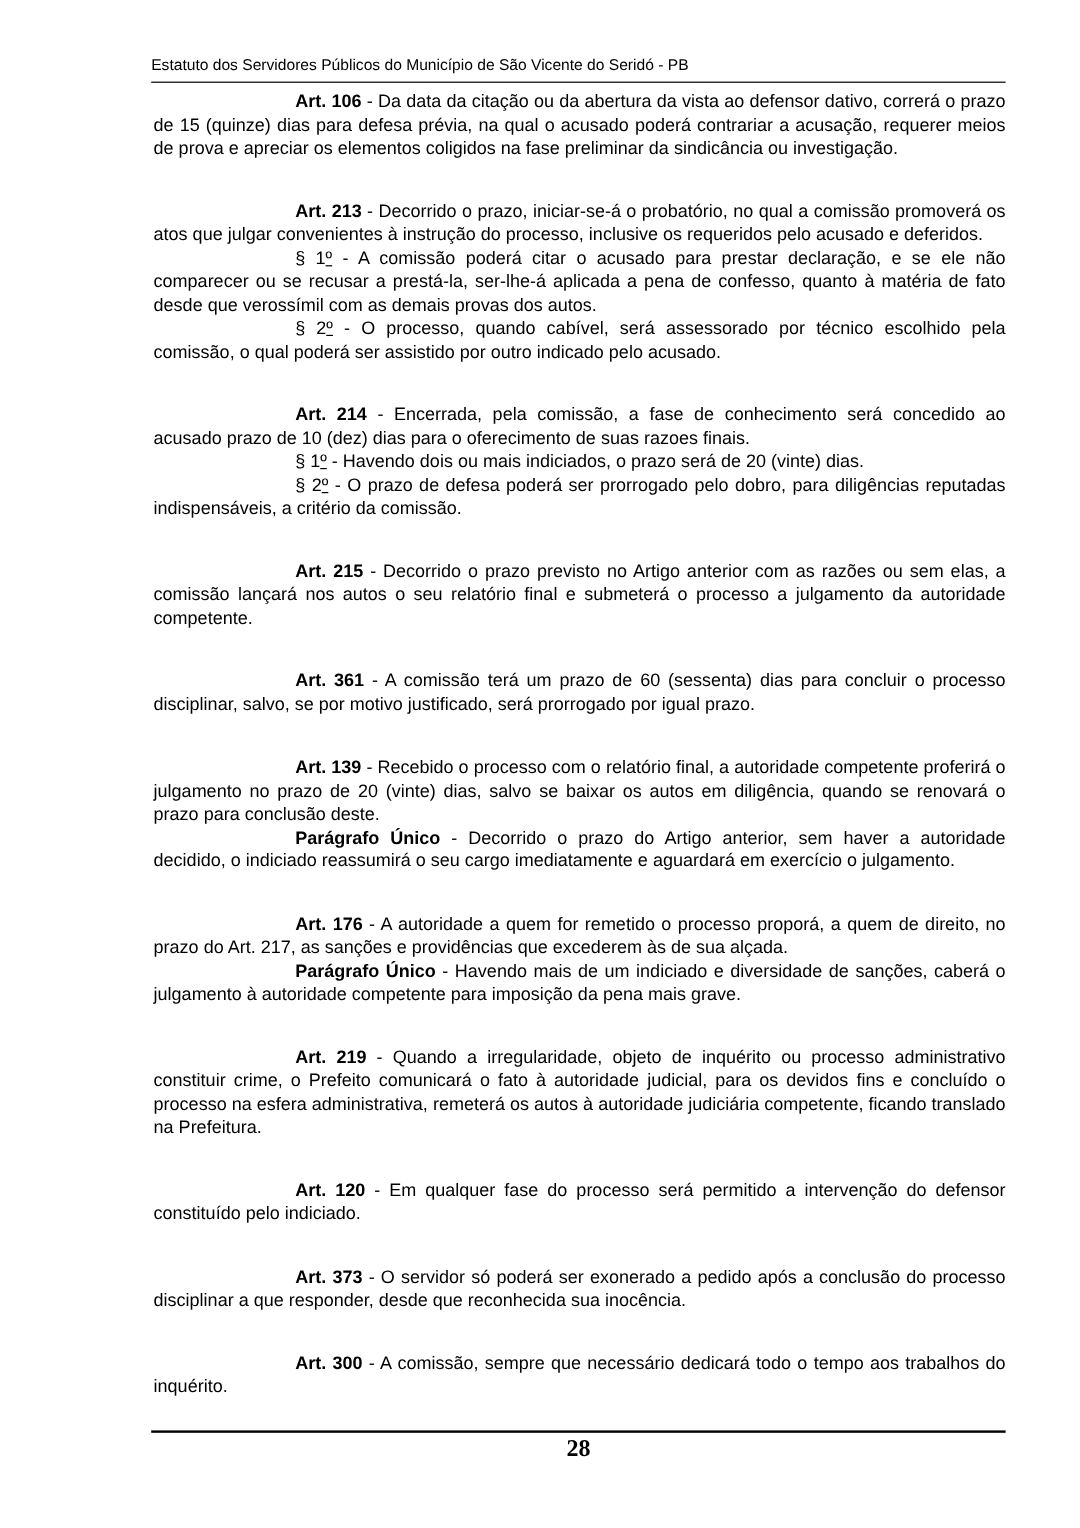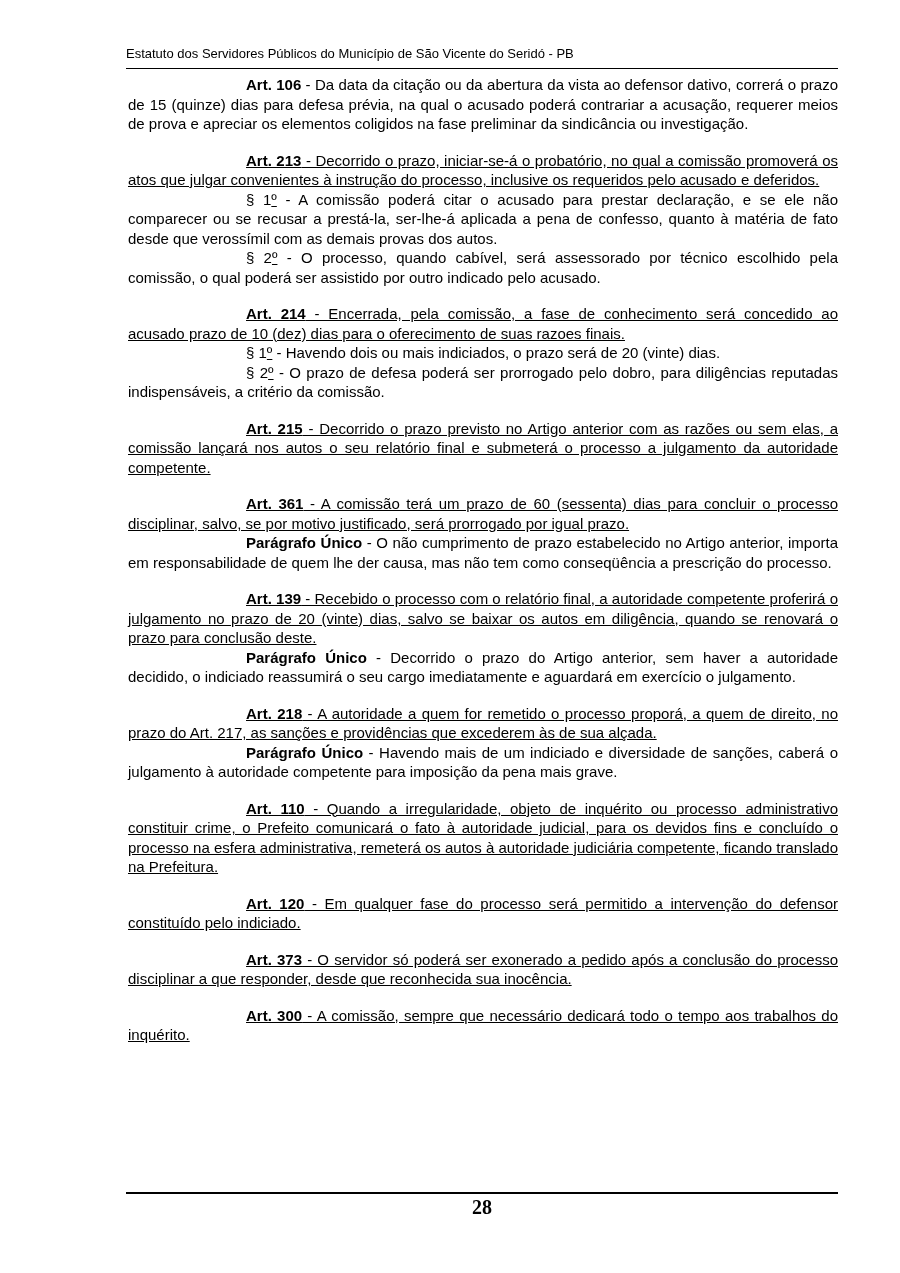--- a/index.html
+++ b/index.html
@@ -32,21 +32,21 @@
     left: 128px;
     width: 710px;
     font-size: 15px;
   }
   p.para {
     text-align: justify;
     text-indent: 118px;
     line-height: 19.5px;
     margin: 0;
   }
-  p.para.gap { margin-top: 17px; text-decoration: underline; }
+  p.para.gap { margin-top: 33px; }
   .ord { text-decoration: underline; }
   .footer {
     position: absolute;
     top: 1192px;
     left: 126px;
     width: 712px;
     border-top: 2px solid #000;
   }
   .page-number {
     text-align: center;
@@ -69,26 +69,25 @@
   <main class="doc-body" id="doc-body">
       <p class="para"><b>Art. 106</b> - Da data da citação ou da abertura da vista ao defensor dativo, correrá o prazo de 15 (quinze) dias para defesa prévia, na qual o acusado poderá contrariar a acusação, requerer meios de prova e apreciar os elementos coligidos na fase preliminar da sindicância ou investigação.</p>
       <p class="para gap"><b>Art. 213</b> - Decorrido o prazo, iniciar-se-á o probatório, no qual a comissão promoverá os atos que julgar convenientes à instrução do processo, inclusive os requeridos pelo acusado e deferidos.</p>
       <p class="para">§ 1<span class="ord">º</span> - A comissão poderá citar o acusado para prestar declaração, e se ele não comparecer ou se recusar a prestá-la, ser-lhe-á aplicada a pena de confesso, quanto à matéria de fato desde que verossímil com as demais provas dos autos.</p>
       <p class="para">§ 2<span class="ord">º</span> - O processo, quando cabível, será assessorado por técnico escolhido pela comissão, o qual poderá ser assistido por outro indicado pelo acusado.</p>
       <p class="para gap"><b>Art. 214</b> - Encerrada, pela comissão, a fase de conhecimento será concedido ao acusado prazo de 10 (dez) dias para o oferecimento de suas razoes finais.</p>
       <p class="para">§ 1<span class="ord">º</span> - Havendo dois ou mais indiciados, o prazo será de 20 (vinte) dias.</p>
       <p class="para">§ 2<span class="ord">º</span> - O prazo de defesa poderá ser prorrogado pelo dobro, para diligências reputadas indispensáveis, a critério da comissão.</p>
       <p class="para gap"><b>Art. 215</b> - Decorrido o prazo previsto no Artigo anterior com as razões ou sem elas, a comissão lançará nos autos o seu relatório final e submeterá o processo a julgamento da autoridade competente.</p>
       <p class="para gap"><b>Art. 361</b> - A comissão terá um prazo de 60 (sessenta) dias para concluir o processo disciplinar, salvo, se por motivo justificado, será prorrogado por igual prazo.</p>
-      <p class="para"><b>Parágrafo Único</b> - O não cumprimento de prazo estabelecido no Artigo anterior, importa em responsabilidade de quem lhe der causa, mas não tem como conseqüência a prescrição do processo.</p>
       <p class="para gap"><b>Art. 139</b> - Recebido o processo com o relatório final, a autoridade competente proferirá o julgamento no prazo de 20 (vinte) dias, salvo se baixar os autos em diligência, quando se renovará o prazo para conclusão deste.</p>
       <p class="para"><b>Parágrafo Único</b> - Decorrido o prazo do Artigo anterior, sem haver a autoridade decidido, o indiciado reassumirá o seu cargo imediatamente e aguardará em exercício o julgamento.</p>
-      <p class="para gap"><b>Art. 218</b> - A autoridade a quem for remetido o processo proporá, a quem de direito, no prazo do Art. 217, as sanções e providências que excederem às de sua alçada.</p>
+      <p class="para gap"><b>Art. 176</b> - A autoridade a quem for remetido o processo proporá, a quem de direito, no prazo do Art. 217, as sanções e providências que excederem às de sua alçada.</p>
       <p class="para"><b>Parágrafo Único</b> - Havendo mais de um indiciado e diversidade de sanções, caberá o julgamento à autoridade competente para imposição da pena mais grave.</p>
-      <p class="para gap"><b>Art. 110</b> - Quando a irregularidade, objeto de inquérito ou processo administrativo constituir crime, o Prefeito comunicará o fato à autoridade judicial, para os devidos fins e concluído o processo na esfera administrativa, remeterá os autos à autoridade judiciária competente, ficando translado na Prefeitura.</p>
+      <p class="para gap"><b>Art. 219</b> - Quando a irregularidade, objeto de inquérito ou processo administrativo constituir crime, o Prefeito comunicará o fato à autoridade judicial, para os devidos fins e concluído o processo na esfera administrativa, remeterá os autos à autoridade judiciária competente, ficando translado na Prefeitura.</p>
       <p class="para gap"><b>Art. 120</b> - Em qualquer fase do processo será permitido a intervenção do defensor constituído pelo indiciado.</p>
       <p class="para gap"><b>Art. 373</b> - O servidor só poderá ser exonerado a pedido após a conclusão do processo disciplinar a que responder, desde que reconhecida sua inocência.</p>
       <p class="para gap"><b>Art. 300</b> - A comissão, sempre que necessário dedicará todo o tempo aos trabalhos do inquérito.</p>
     </main>
 
   <div class="footer">
     <div class="page-number">28</div>
   </div>
 
 </div>

